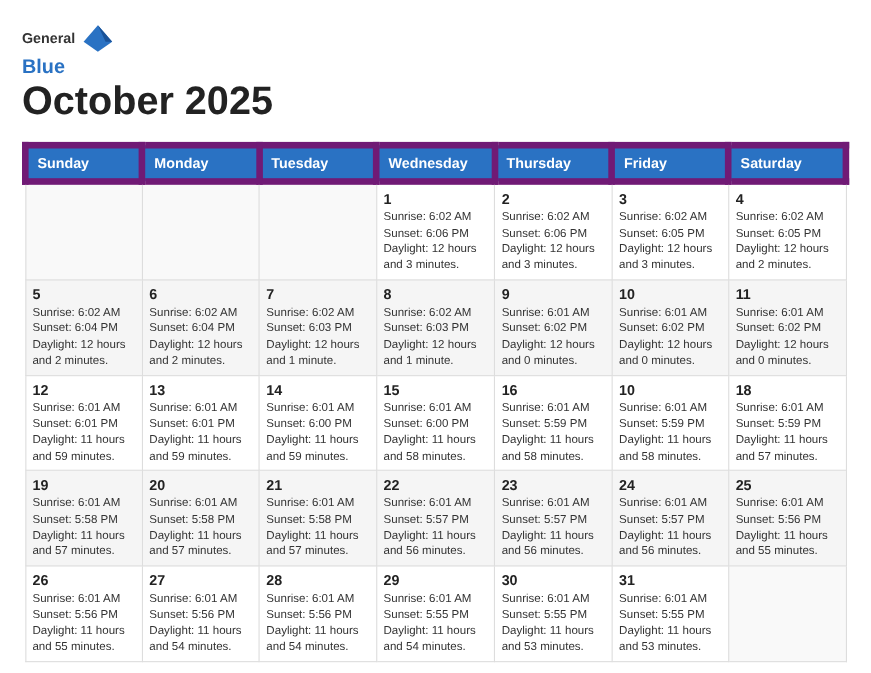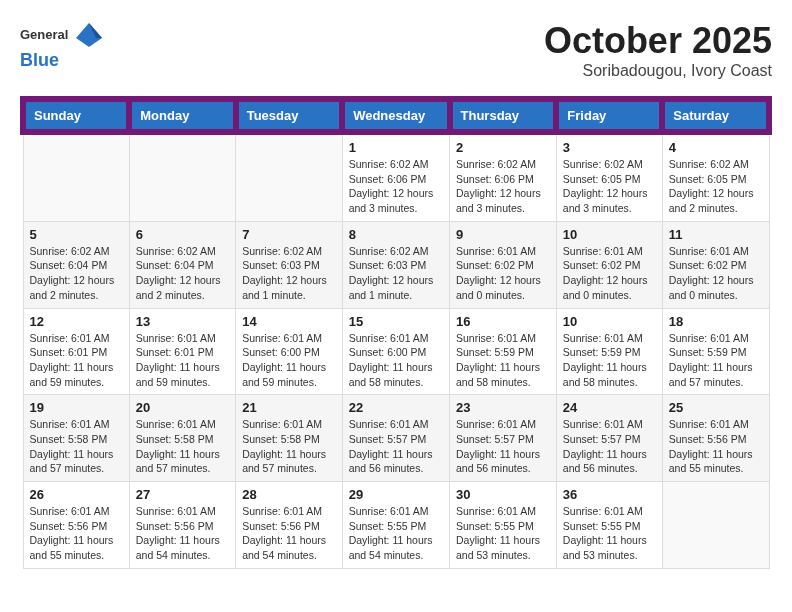--- a/index.html
+++ b/index.html
@@ -8,20 +8,21 @@
       background: #fff;
       width: 792px;
       min-height: 612px;
       padding: 20px;
     }
     .header {
       display: flex;
       justify-content: space-between;
       align-items: flex-start;
       margin-bottom: 16px;
+      flex-direction: column;
     }
     .logo {
       display: flex;
       align-items: center;
     }
     .logo-icon {
       width: 30px;
       height: 30px;
       margin-left: 2px;
     }
@@ -90,21 +91,20 @@
       <svg class="logo-icon" viewBox="0 0 30 30" style="display:inline-block;vertical-align:middle;margin-left:1px;">
         <polygon points="15,3 28,18 15,27 2,18" fill="#2a72c3"></polygon>
         <polygon points="15,3 28,18 22,18" fill="#1a5298"></polygon>
       </svg>
       <br>
       <span style="font-size:18px;color:#2a72c3;font-weight:bold;text-align:right;">Blue</span>
     </div>
   </div>
   <div class="title-block">
     <div class="month-title">October 2025</div>
-    <div class="location">Soribadougou, Ivory Coast</div>
   </div>
 </div>
 
 <table class="calendar">
   <thead>
     <tr>
     <th>Sunday</th>
         <th>Monday</th>
         <th>Tuesday</th>
         <th>Wednesday</th>
@@ -330,21 +330,21 @@
 and 54 minutes.</div>
         </td>
         <td>
           <span class="day-number">30</span>
           <div class="day-info" style="white-space: pre-line;">Sunrise: 6:01 AM
 Sunset: 5:55 PM
 Daylight: 11 hours
 and 53 minutes.</div>
         </td>
         <td>
-          <span class="day-number">36</span>
+          <span class="day-number">31</span>
           <div class="day-info" style="white-space: pre-line;">Sunrise: 6:01 AM
 Sunset: 5:55 PM
 Daylight: 11 hours
 and 53 minutes.</div>
         </td>
         <td class="empty-cell"></td>
       </tr>
     </tbody>
 </table>
 

